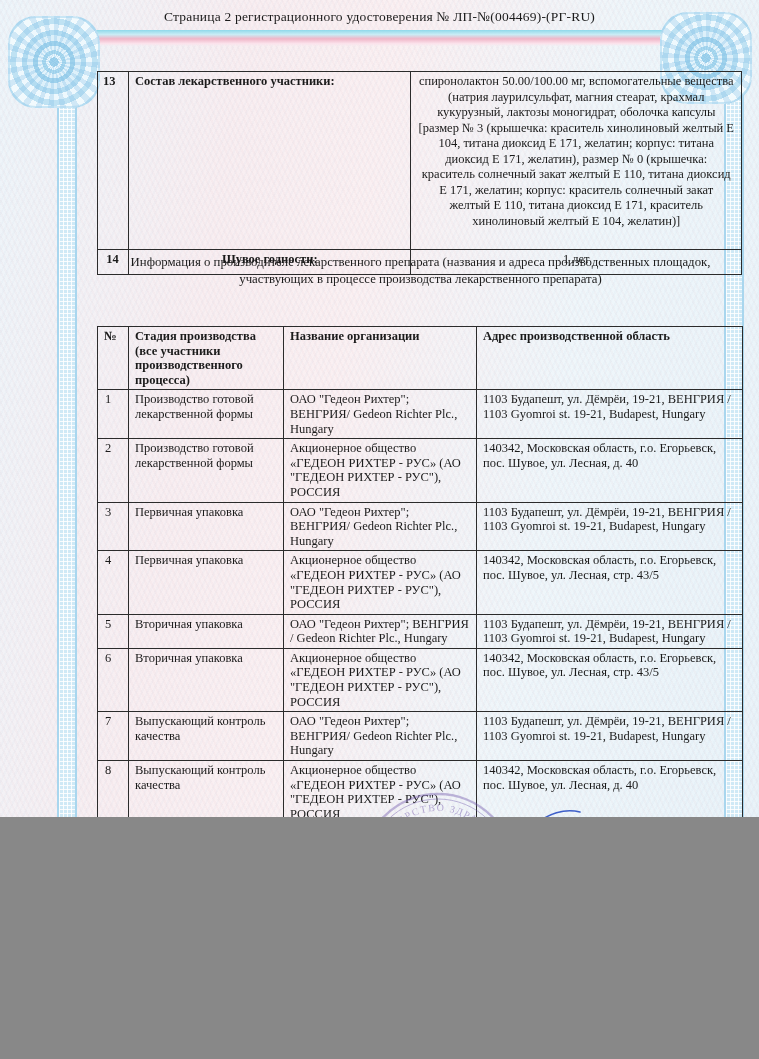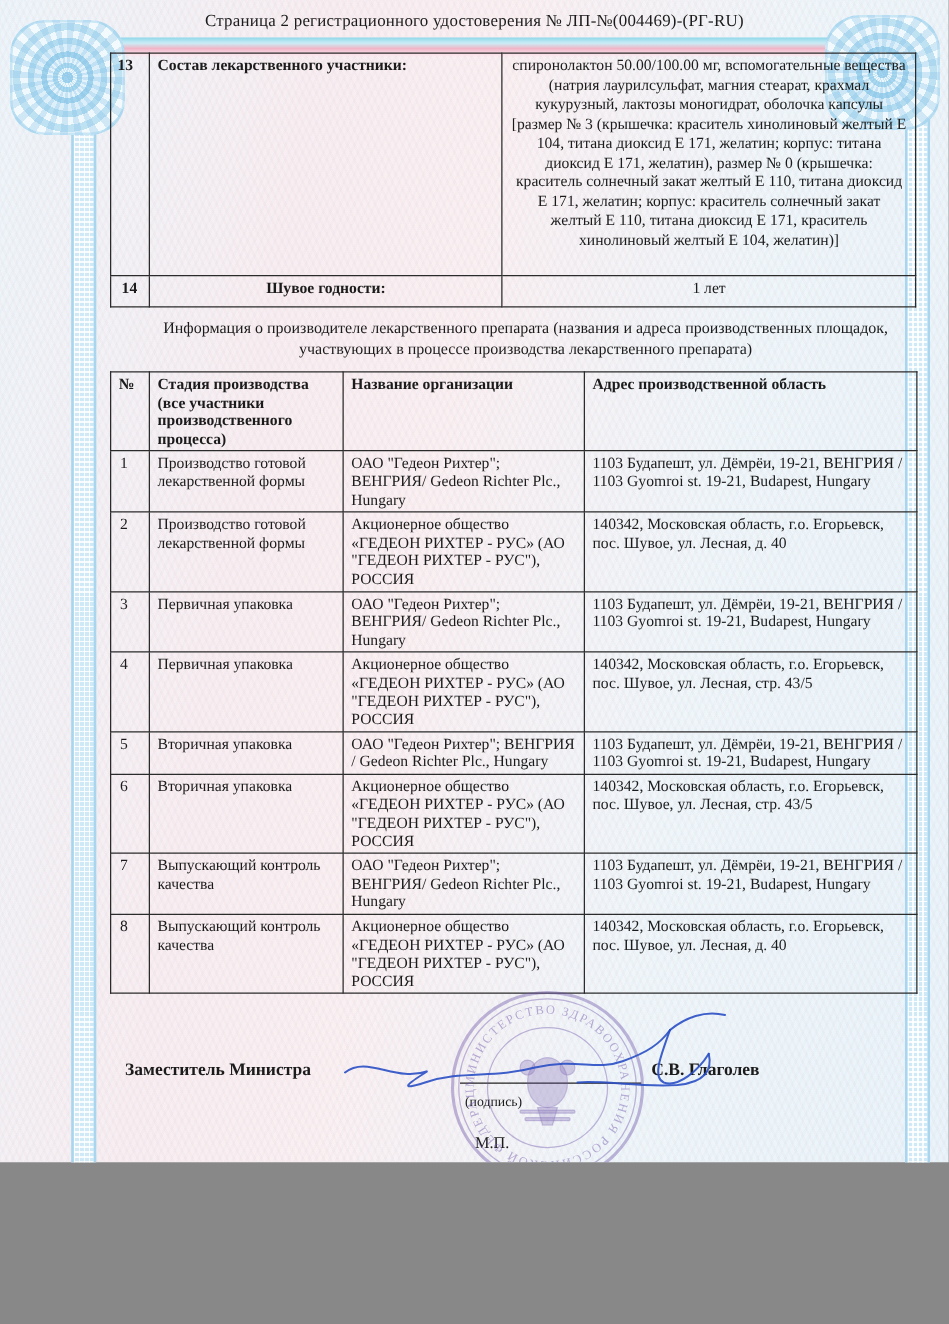--- a/index.html
+++ b/index.html
@@ -1,17 +1,17 @@
 <!DOCTYPE html>
 <html><head>
 <meta charset="utf-8">
 <style>
   html,body{margin:0;padding:0;background:#888;}
   .page{
-    position:relative;width:759px;height:930px;margin:0 auto;overflow:hidden;
+    position:relative;width:759px;height:817px;margin:0 auto;overflow:hidden;
     font-family:"Liberation Serif","DejaVu Serif",serif;color:#1b1b1b;
     background:
       repeating-linear-gradient(115deg, rgba(150,180,210,0.05) 0 2px, transparent 2px 5px),
       repeating-linear-gradient(65deg, rgba(210,150,160,0.05) 0 2px, transparent 2px 5px),
       linear-gradient(100deg,#edf5fa 0%,#f8eef1 28%,#faf0f2 45%,#eff6fa 70%,#e9f3f9 100%);
   }
   
   .strip{position:absolute;background:
       repeating-linear-gradient(0deg, rgba(255,255,255,.85) 0 1px, transparent 1px 4px),
       repeating-linear-gradient(90deg, rgba(255,255,255,.85) 0 1px, transparent 1px 4px),
@@ -37,21 +37,21 @@
   .ros-bl{left:14px;top:984px;width:86px;height:86px;}
   .ros-br{left:660px;top:992px;width:86px;height:86px;}
   .black-dot{position:absolute;left:688px;top:1023px;width:26px;height:26px;border-radius:50%;
       background:radial-gradient(circle at 40% 38%, #4a4a4a 0 18%, #262626 60%, #1a1a1a 100%);}
 
   
   .header-title{position:absolute;left:0;top:9px;width:100%;text-align:center;font-size:13.5px;letter-spacing:.2px;}
   table{border-collapse:collapse;table-layout:fixed;background:transparent;}
   td,th{border:1px solid #2b2b2b;font-size:12.5px;line-height:15.5px;vertical-align:top;padding:2px 6px;
         overflow:hidden;word-wrap:break-word;}
-  .tbl{position:absolute;left:88px;width:645px;border:1.5px solid #2b2b2b;}
+  .tbl{position:absolute;left:97px;width:645px;border:1.5px solid #2b2b2b;margin-top:29px;}
   .tbl-props{top:42px;}
   .tbl-man{top:297px;}
   .tbl-man td,.tbl-man th{line-height:14.6px;}
   .num-cell{font-weight:bold;padding-left:5px;}
   .num-cell2{padding-left:7px;}
   .label-cell{font-weight:bold;}
   .value-cell{text-align:center;}
   th{text-align:left;font-weight:bold;}
   .props-value{height:173px;}
   .shelf-row td{height:20px;text-align:center;}

